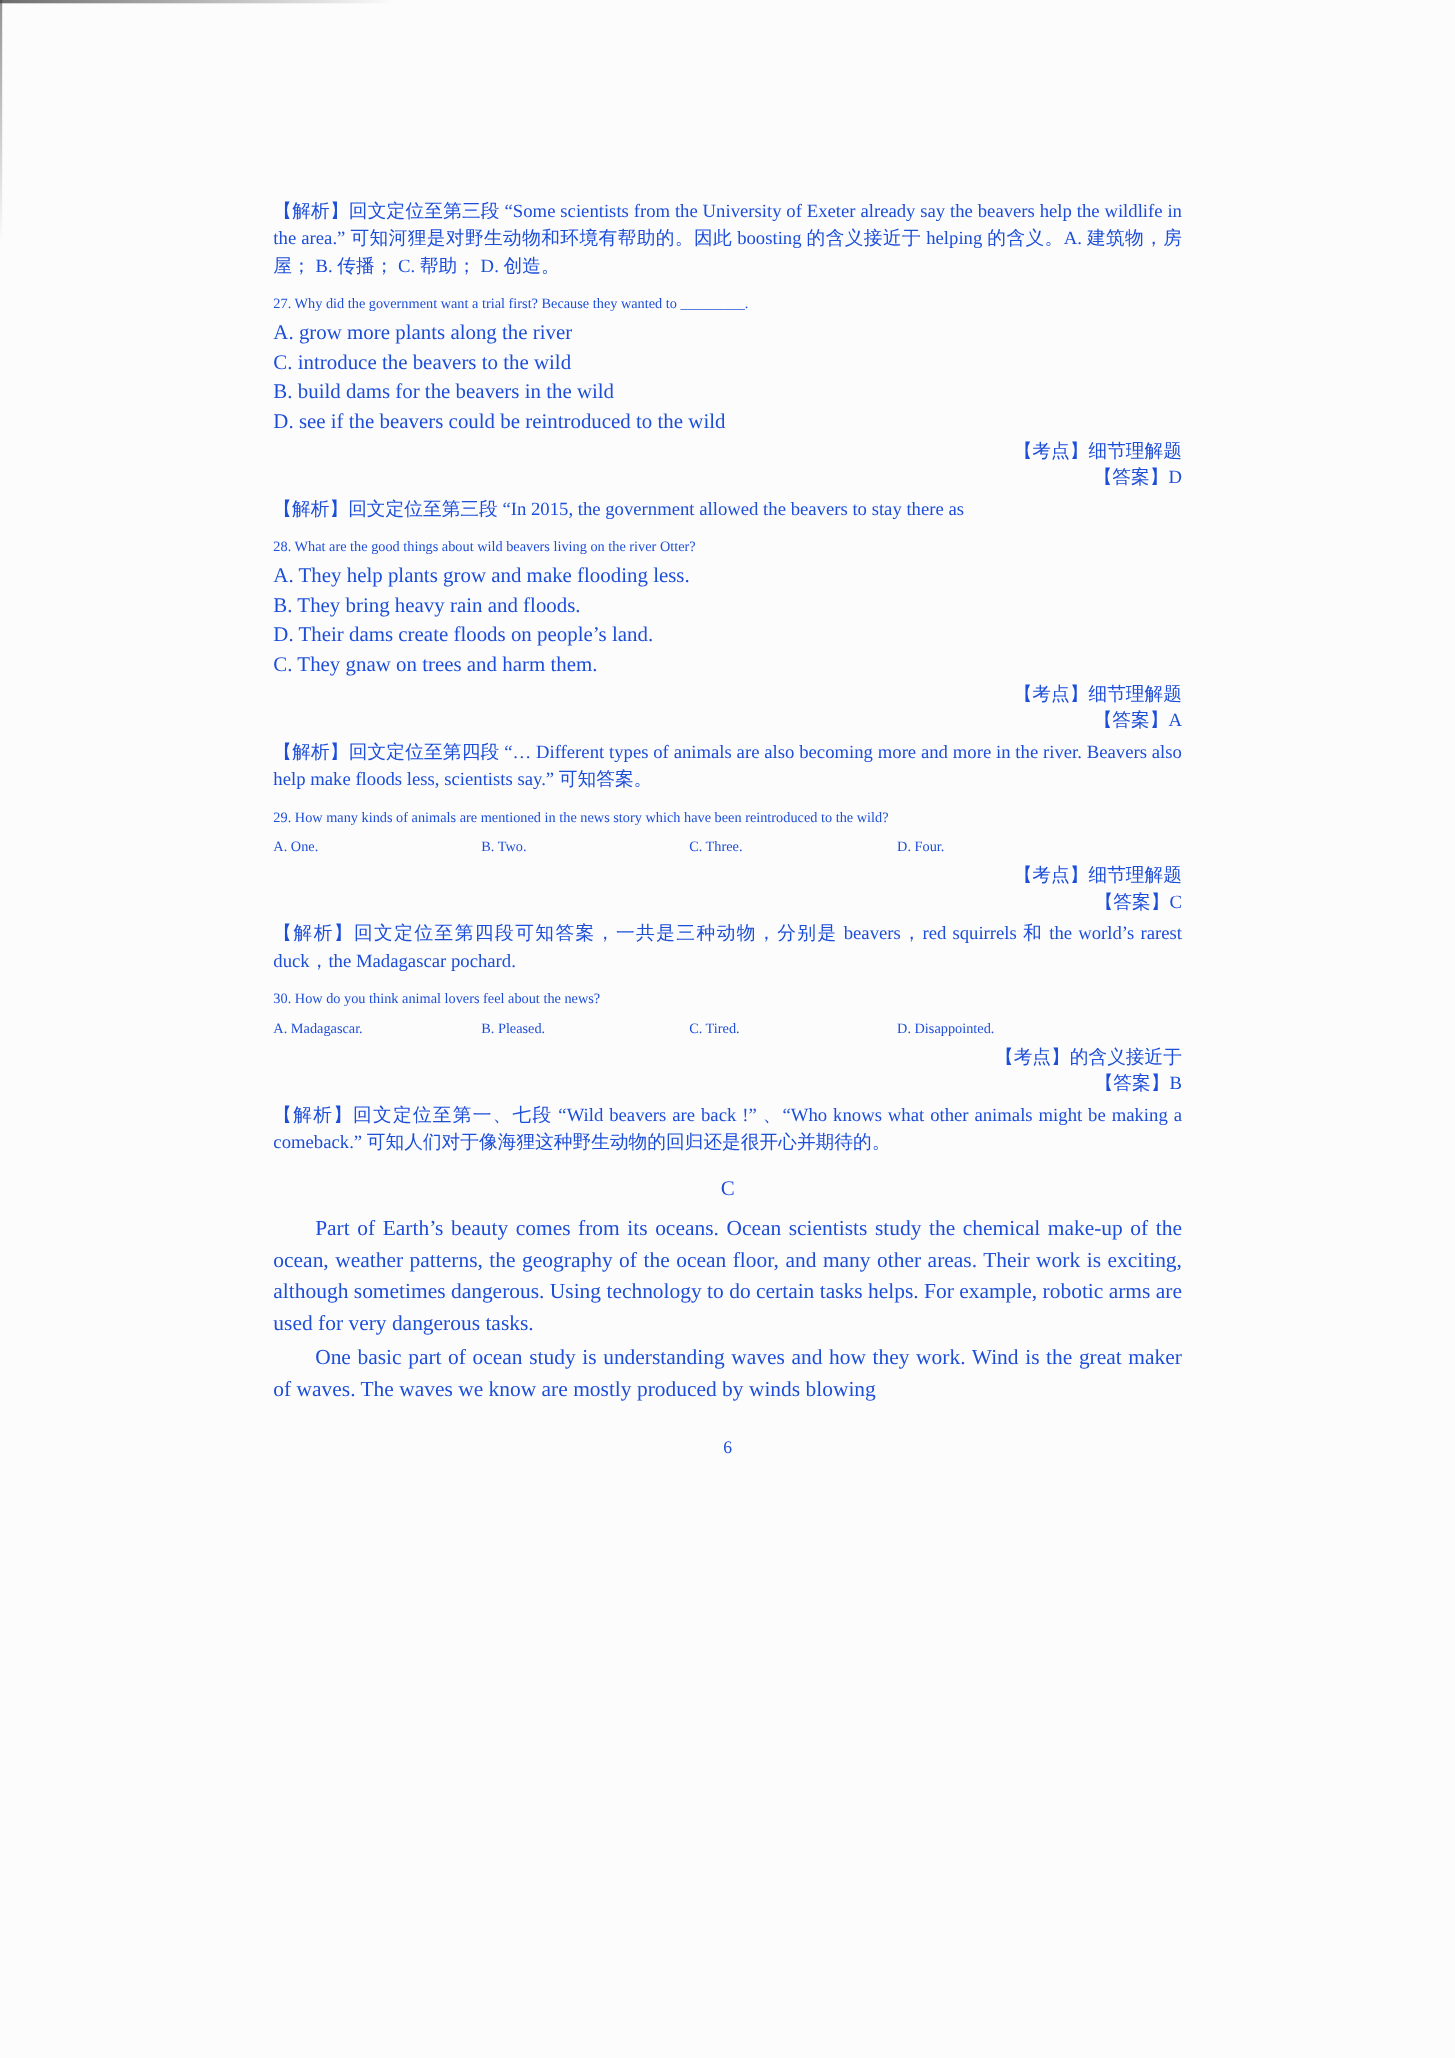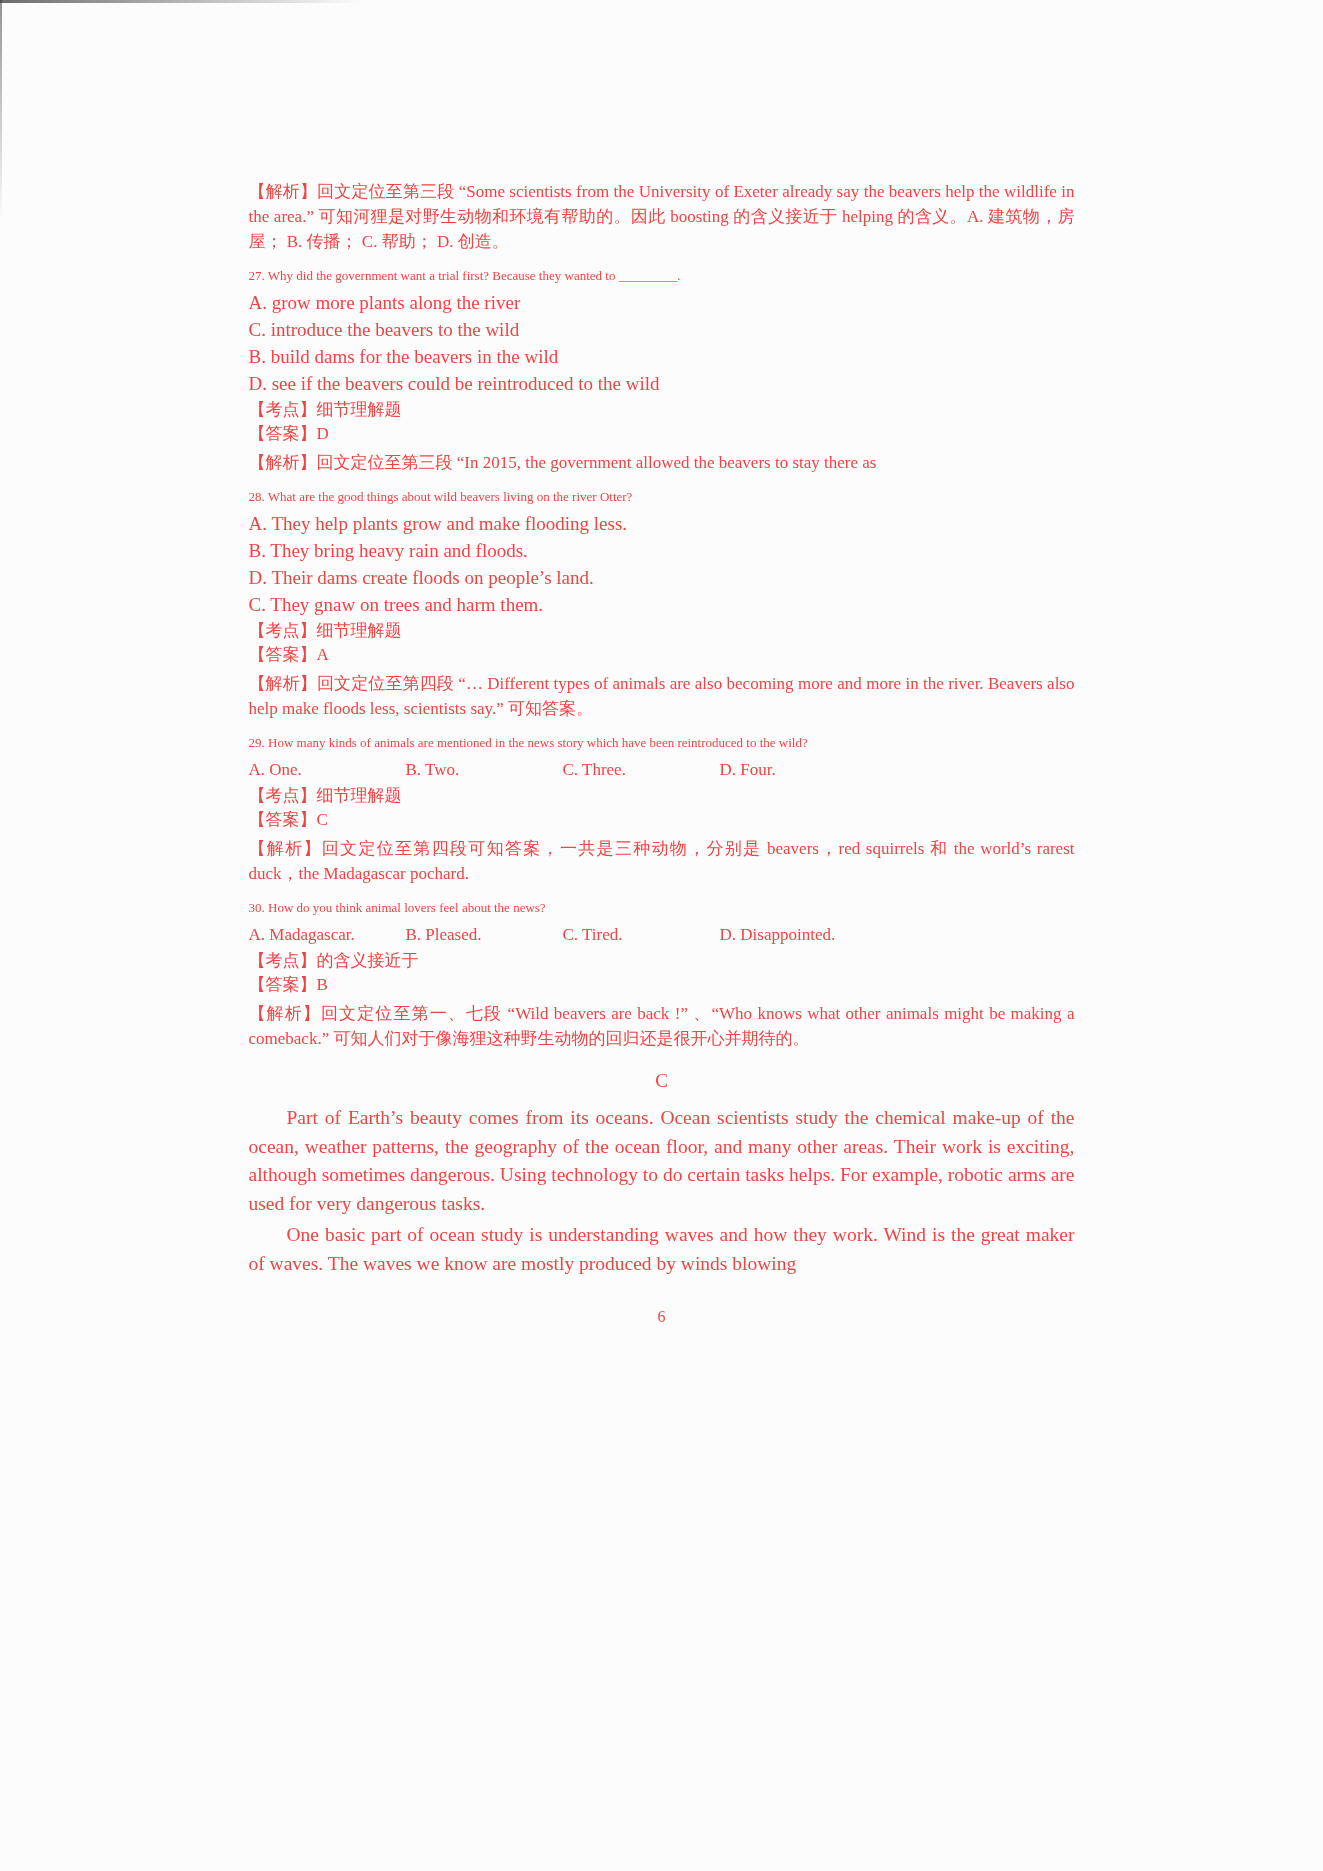--- a/index.html
+++ b/index.html
@@ -4,21 +4,21 @@
 <style>
   html, body { margin: 0; padding: 0; background: #e9e9e9; }
   .page {
     position: relative;
     width: 1323px;
     height: 1871px;
     margin: 0 auto;
     background: #fcfcfc;
     overflow: hidden;
     font-family: "Liberation Serif", "DejaVu Serif", serif;
-    color: #ef4444;
+    color: #1d4ed8;
   }
   
   .scan-edge-top {
     position: absolute; top: 0; left: 0;
     width: 360px; height: 3px;
     background: linear-gradient(to right, rgba(60,60,60,.75), rgba(60,60,60,0));
   }
   .scan-edge-left {
     position: absolute; top: 0; left: 0;
     width: 2px; height: 220px;
@@ -41,29 +41,31 @@
     line-height: 27px;
     text-align: justify;
     margin-top: 8px;
   }
   .option {
     font-size: 19px;
     line-height: 27px;
   }
   .options-row {
     display: flex;
-    font-size: 17px;
+    font-size: 13px;
     line-height: 27px;
+    gap: 32px;
   }
   .opt-cell { width: 157px; white-space: nowrap; }
   .opt-cell:last-child { width: auto; flex: 1; }
   .meta {
     font-size: 17px;
     line-height: 22px;
     margin: 2px 0;
+    text-align: right;
   }
   .section-label {
     text-align: center;
     font-size: 19px;
     line-height: 27px;
     margin: 16px 0 10px 0;
   }
   .passage {
     font-size: 19.5px;
     line-height: 28.5px;

